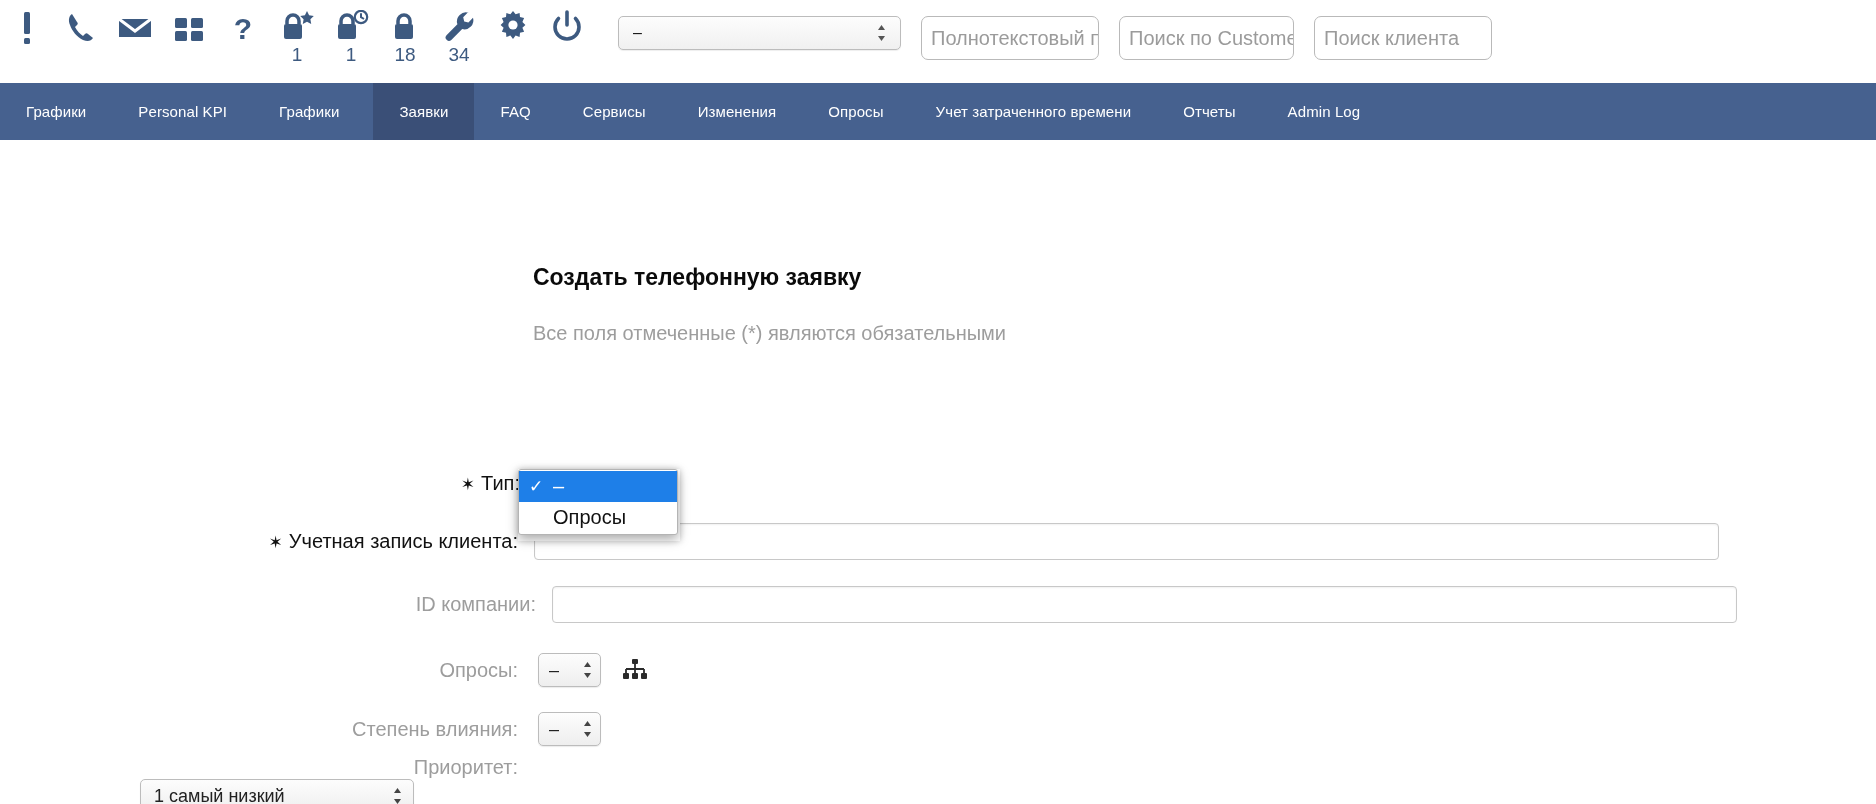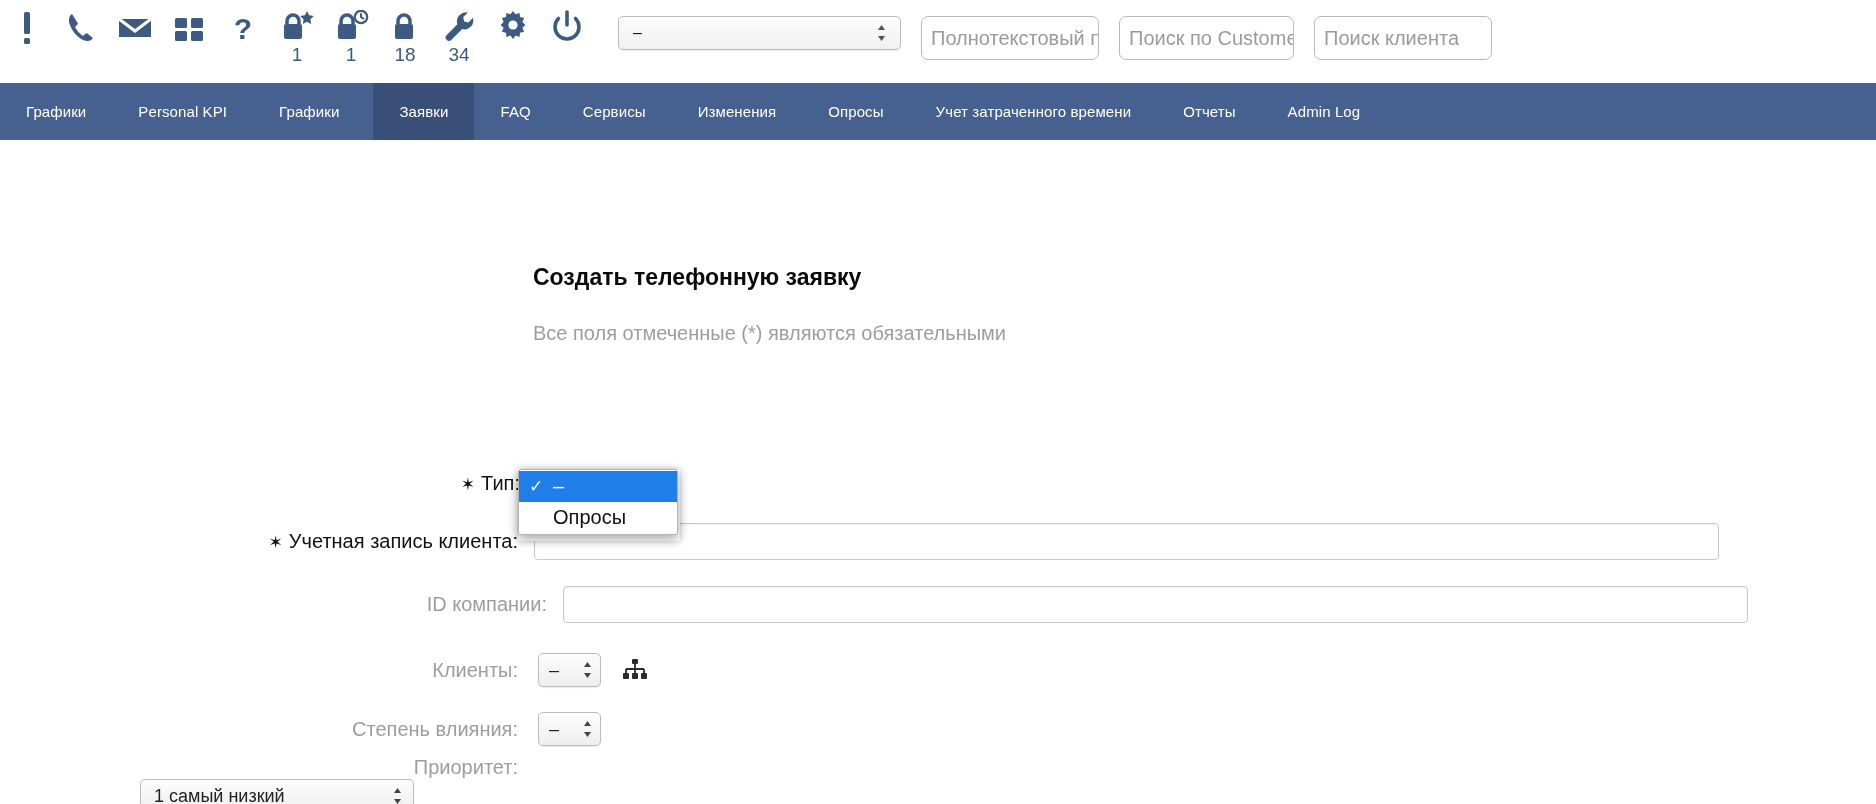--- a/index.html
+++ b/index.html
@@ -356,30 +356,30 @@
   </div>
 
   <div class="row" style="left:0; top:383px;">
     <div class="lbl req" style="width:518px;">
       <span class="star">✶</span>
       <span>Учетная запись клиента:</span>
     </div>
     <div class="txtfield" style="width:1185px; margin-left:16px;"></div>
   </div>
 
-  <div class="row" style="left:15px; top:446px;padding-left:14px;">
+  <div class="row" style="left:4px; top:446px;padding-left:14px;">
     <div class="lbl" style="width:518px;">
       <span>ID компании:</span>
     </div>
     <div class="txtfield" style="width:1185px; margin-left:16px;"></div>
   </div>
 
   <div class="row" style="left:0; top:513px;">
     <div class="lbl" style="width:518px;">
-      <span>Клиенты:</span>
+      <span>Опросы:</span>
     </div>
     <div class="sel small" style="margin-left:20px;">
       <span>–</span>
       <svg class="arrows" viewBox="0 0 9 18">
           <path d="M4.5 1L8 6H1z" fill="#444"></path>
           <path d="M4.5 17L1 12h7z" fill="#444"></path>
         </svg>
     </div>
     <svg class="tree-icon" width="24" height="22" viewBox="0 0 24 22">
       <rect x="9" y="0" width="6" height="5" rx="1" fill="#2b2b2b"></rect>

